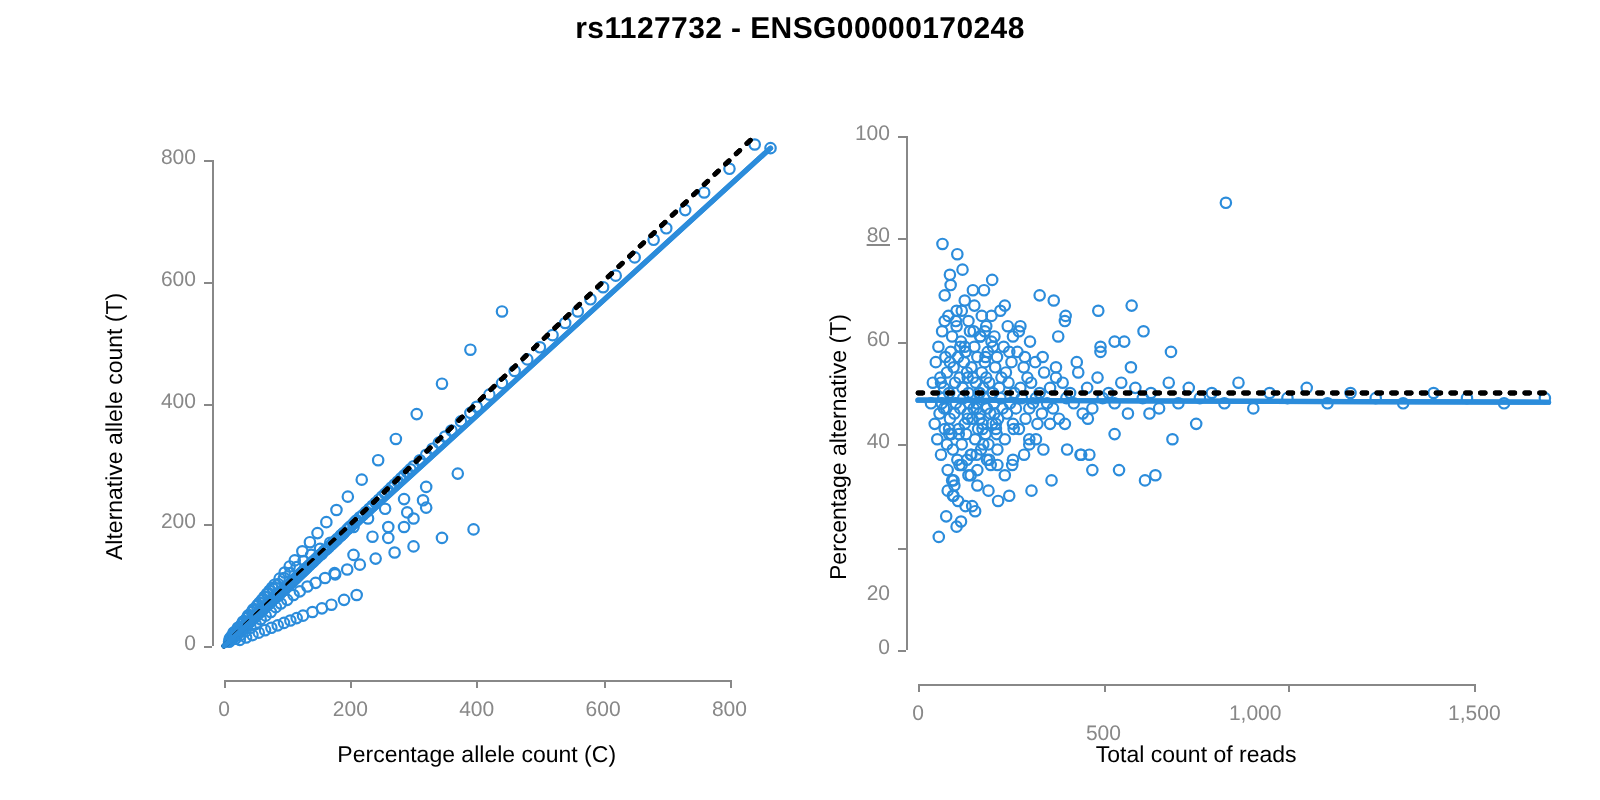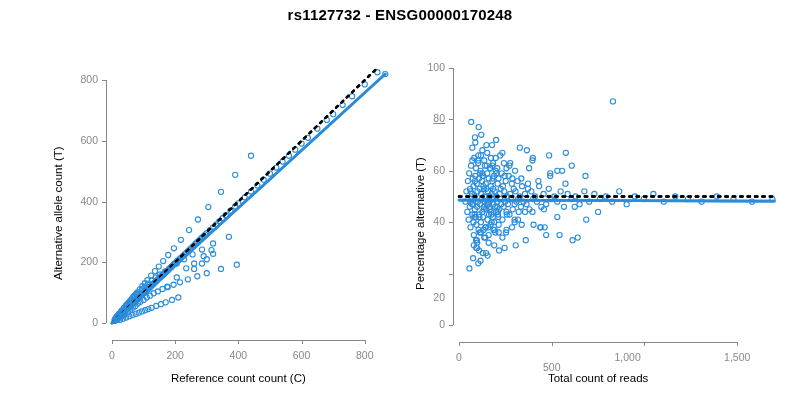--- a/index.html
+++ b/index.html
@@ -345,21 +345,21 @@
       <div class="tick" style="left: 112px; top: 340px;"></div>
       <div class="tlab" style="left: 82px; top: 349px; width: 60px; text-align: center;">0</div>
       <div class="tick" style="left: 175.182px; top: 340px;"></div>
       <div class="tlab" style="left: 145.182px; top: 349px; width: 60px; text-align: center;">200</div>
       <div class="tick" style="left: 238.364px; top: 340px;"></div>
       <div class="tlab" style="left: 208.364px; top: 349px; width: 60px; text-align: center;">400</div>
       <div class="tick" style="left: 301.545px; top: 340px;"></div>
       <div class="tlab" style="left: 271.545px; top: 349px; width: 60px; text-align: center;">600</div>
       <div class="tick" style="left: 364.727px; top: 340px;"></div>
       <div class="tlab" style="left: 334.727px; top: 349px; width: 60px; text-align: center;">800</div>
-      <div class="axtitle" style="left: 88.3636px; top: 372px; width: 300px; text-align: center;">Reference count count (C)</div>
+      <div class="axtitle" style="left: 88.3636px; top: 372px; width: 300px; text-align: center;">Percentage allele count (C)</div>
       <div class="axtitle axtitle-y" style="left: 52px; top: 280px;">Alternative allele count (T)</div>
     </div>
   <div class="panel" id="panel1">
       <svg width="800" height="400">
         <g>
           <circle cx="465.49" cy="201.64" r="2.6" class="pt" stroke="#2b8cdb"></circle>
           <circle cx="466.42" cy="191.36" r="2.6" class="pt" stroke="#2b8cdb"></circle>
           <circle cx="467.35" cy="211.92" r="2.6" class="pt" stroke="#2b8cdb"></circle>
           <circle cx="467.90" cy="181.08" r="2.6" class="pt" stroke="#2b8cdb"></circle>
           <circle cx="468.64" cy="219.63" r="2.6" class="pt" stroke="#2b8cdb"></circle>

